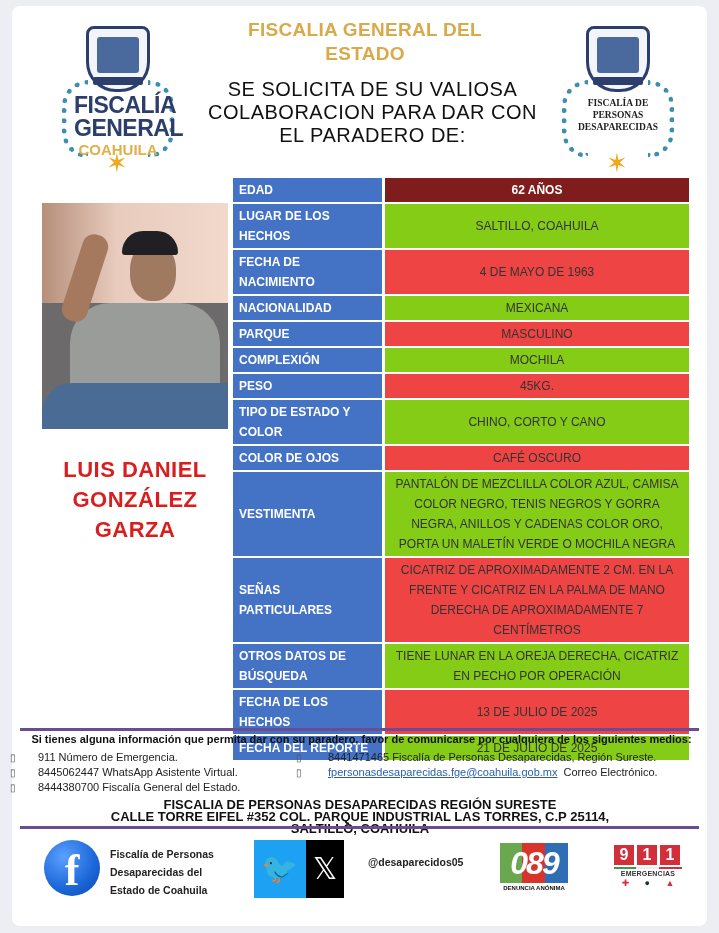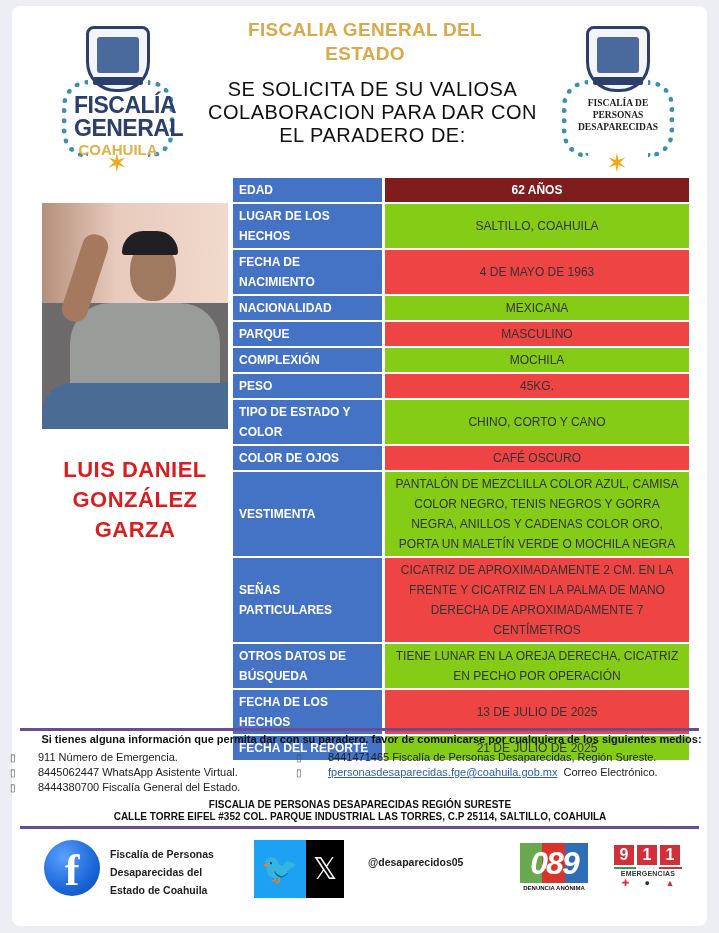--- a/index.html
+++ b/index.html
@@ -42,37 +42,37 @@
     .info-table td { font-size: 12px; padding: 2px 6px; vertical-align: middle; }
     .info-table td.k { width: 152px; background: #4472c4; color: #ffffff; font-weight: bold; line-height: 20px; border-right: 3px solid #ffffff; }
     .info-table td.v { background: #84cc16; color: #333; text-align: center; line-height: 20px; }
     .info-table tr.alt td.v { background: #ef4444; }
     .info-table tr.hdr td.v { background: #7f1d1d; color: #fff; font-weight: bold; }
 
     
     .rule { position: absolute; left: 20px; width: 679px; height: 3px; background: #6a4c93; }
     .rule1 { top: 728px; }
     .rule2 { top: 826px; }
-    .contact-title { position: absolute; left: 34px; top: 733px; width: 675px; text-align: center; font-weight: bold; font-size: 11px; color: #111; }
+    .contact-title { position: absolute; left: 24px; top: 733px; width: 675px; text-align: center; font-weight: bold; font-size: 11px; color: #111; }
     .contact-list { position: absolute; top: 750px; font-size: 11px; line-height: 15px; color: #222; }
     .contact-list.left { left: 10px; }
     .contact-list.right { left: 296px; }
     .contact-item { display: flex; align-items: baseline; }
     .bullet { width: 28px; color: #555; font-size: 10px; }
     .contact-list.right .bullet { width: 32px; }
     .email { color: #2a5db0; text-decoration: underline; margin-right: 6px; }
-    .address { position: absolute; left: 100px; top: 799px; width: 520px; text-align: center; font-weight: bold; font-size: 10px; line-height: 12px; color: #111; }
+    .address { position: absolute; left: 100px; top: 799px; width: 520px; text-align: center; font-weight: bold; font-size: 13px; line-height: 12px; color: #111; }
 
     
     .fb-icon { position: absolute; left: 44px; top: 840px; width: 56px; height: 56px; border-radius: 50%; background: radial-gradient(circle at 35% 30%, #5aa0ff 0%, #1b66d8 60%, #0d47a8 100%); color: #fff; font-weight: bold; font-size: 44px; text-align: center; line-height: 62px; font-family: "Liberation Serif", serif; }
     .fb-text { position: absolute; left: 110px; top: 845px; font-size: 10.5px; font-weight: bold; line-height: 18px; color: #222; }
     .tw-icon { position: absolute; left: 254px; top: 840px; width: 52px; height: 58px; background: #1da1f2; color: #fff; font-size: 30px; text-align: center; line-height: 58px; }
     .x-icon { position: absolute; left: 306px; top: 840px; width: 38px; height: 58px; background: #000; color: #fff; font-size: 30px; text-align: center; line-height: 58px; font-family: "DejaVu Sans", sans-serif; }
     .tw-handle { position: absolute; left: 368px; top: 856px; font-size: 10.5px; font-weight: bold; color: #222; }
-    .logo-089 { position: absolute; left: 520px; top: 843px; width: 56px; height: 50px; }
+    .logo-089 { position: absolute; left: 500px; top: 843px; width: 56px; height: 50px; }
     .logo-089 .digits { position: absolute; left: 0; top: 0; width: 68px; height: 40px; background: linear-gradient(90deg, #6aa84f 0%, #6aa84f 33%, #d9342b 33%, #d9342b 66%, #2f6db5 66%, #2f6db5 100%); color: #fff; font-style: italic; font-weight: bold; font-size: 32px; text-align: center; line-height: 40px; letter-spacing: -2px; }
     .logo-089 .cap089 { position: absolute; left: 0; top: 42px; width: 68px; text-align: center; font-size: 6px; font-weight: bold; color: #111; }
     .logo-911 { position: absolute; left: 614px; top: 845px; width: 68px; height: 46px; }
     .logo-911 .digits { display: flex; gap: 3px; }
     .logo-911 .d { width: 20px; height: 20px; background: #d32f3a; color: #fff; font-weight: bold; font-size: 16px; text-align: center; line-height: 20px; }
     .logo-911 .stripe { height: 2px; margin-top: 2px; background: linear-gradient(90deg, #3d9a4d 0%, #3d9a4d 33%, #eee 33%, #eee 66%, #d32f3a 66%); }
     .logo-911 .cap911 { font-size: 7px; font-weight: bold; color: #333; text-align: center; margin-top: 1px; letter-spacing: 0.2px; }
     .logo-911 .icons { display: flex; justify-content: space-around; font-size: 9px; margin-top: 1px; }
   </style>
 </head>

